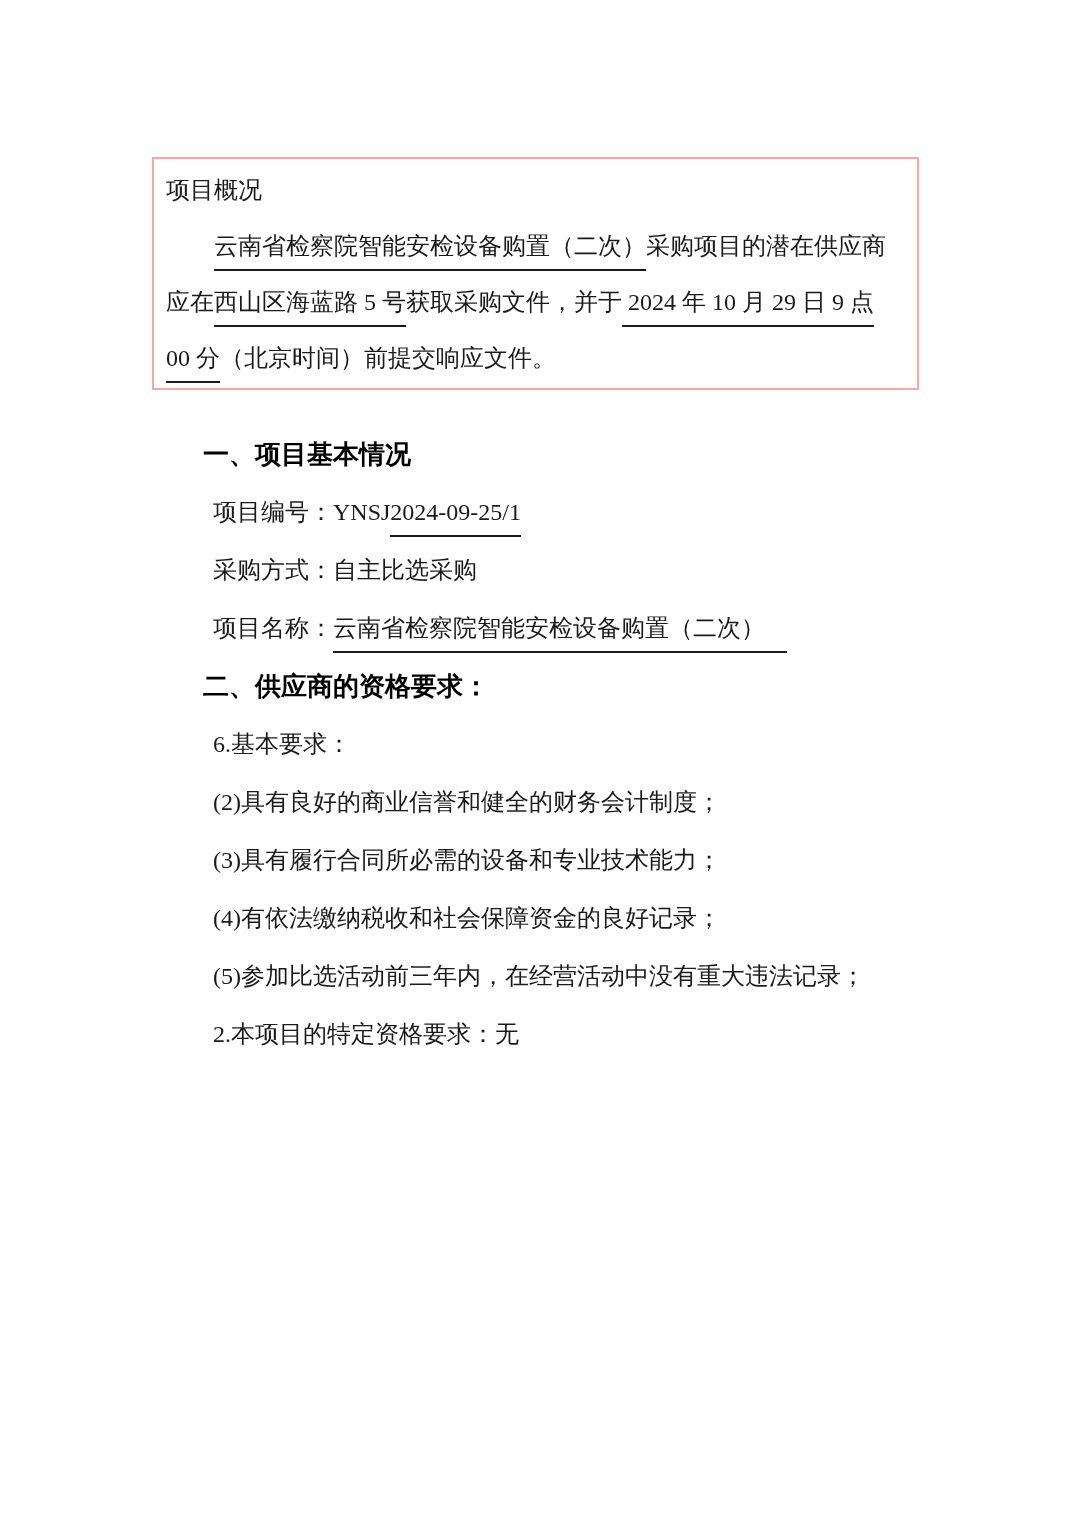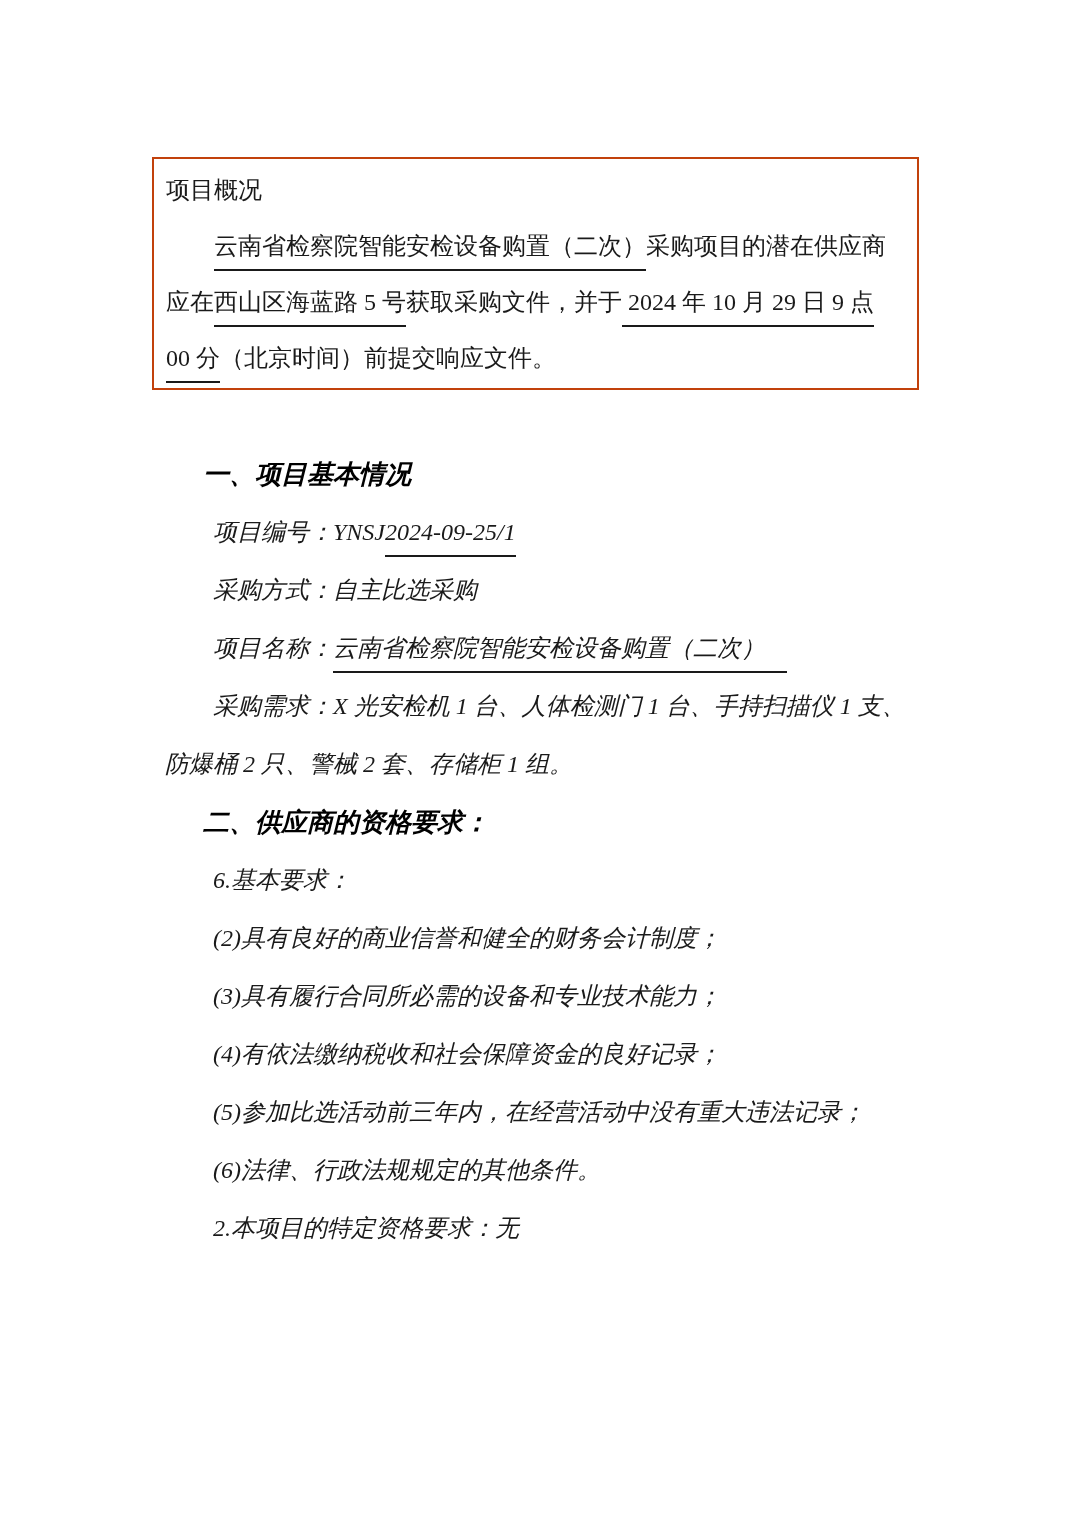--- a/index.html
+++ b/index.html
@@ -15,36 +15,35 @@
     color: #1a1a1a;
     font-family: "Liberation Serif", "DejaVu Serif", serif;
     overflow: hidden;
   }
   
   .overview-box {
     position: absolute;
     left: 152px;
     top: 157px;
     width: 739px;           
-    border: 2px solid #c2410c;
+    border: 2px solid #fca5a5;
     padding: 3px 12px 2px 12px;
     font-size: 24px;
     line-height: 56px;
   }
   .box-line { white-space: nowrap; }
   .box-line.indent { text-indent: 2em; }
   
   .doc-body {
     position: absolute;
     left: 165px;
-    top: 445px;
+    top: 425px;
     width: 750px;
     font-size: 24px;
     line-height: 58px;
-    font-style: italic;
   }
   .doc-body p {
     margin: 0;
     text-indent: 2em;
   }
   .heading {
     margin: 0;
     font-family: "Liberation Sans", "DejaVu Sans", sans-serif;
     font-weight: bold;
     font-size: 26px;
@@ -75,29 +74,27 @@
 
     <div class="heading">一、项目基本情况</div>
 
     <p><span>项目编号：YNSJ</span><span class="u">2024-09-25/1</span></p>
 
     <p>采购方式：自主比选采购</p>
 
     <p><span>项目名称：</span><span class="u pad-after">云南省检察院智能安检设备购置（二次）</span></p>
 
 
-    <p>采购需求：X 光安检机 1 台、人体检测门 1 台、手持扫描仪 1 支、防爆桶 2 只、警械 2 套、存储柜 1 组。</p>
 
 
     <div class="heading">二、供应商的资格要求：</div>
 
     <p>6.基本要求：</p>
 
     <p>(2)具有良好的商业信誉和健全的财务会计制度；</p>
     <p>(3)具有履行合同所必需的设备和专业技术能力；</p>
     <p>(4)有依法缴纳税收和社会保障资金的良好记录；</p>
     <p>(5)参加比选活动前三年内，在经营活动中没有重大违法记录；</p>
-    <p>(6)法律、行政法规规定的其他条件。</p>
 
     <p>2.本项目的特定资格要求：无</p>
 
   </div>
 </div>
 
 </body></html>

